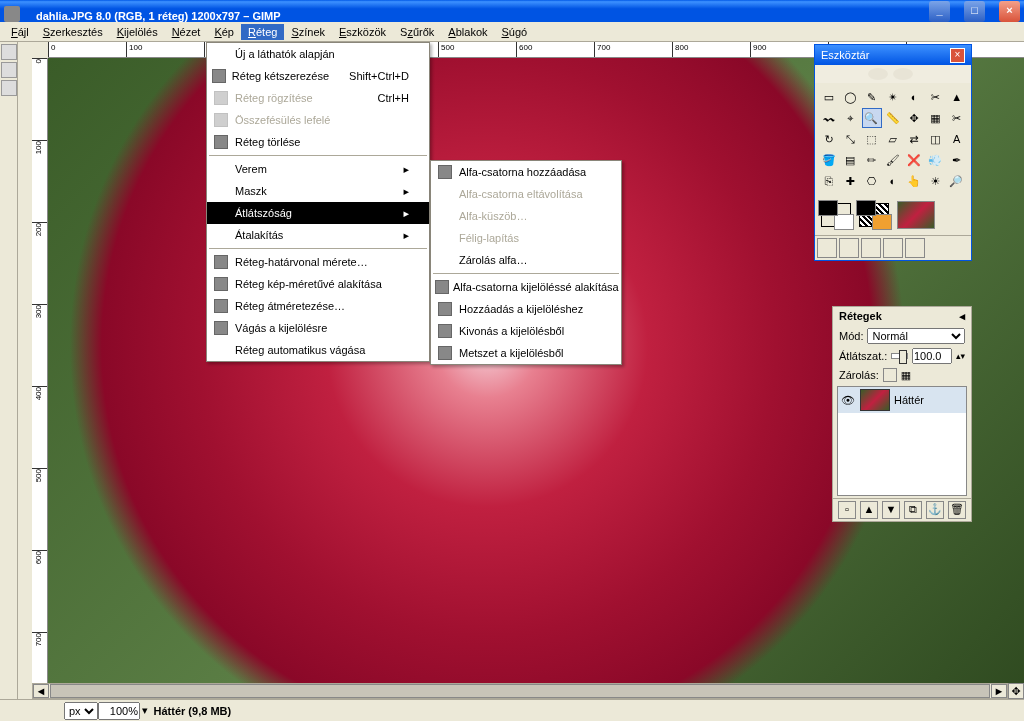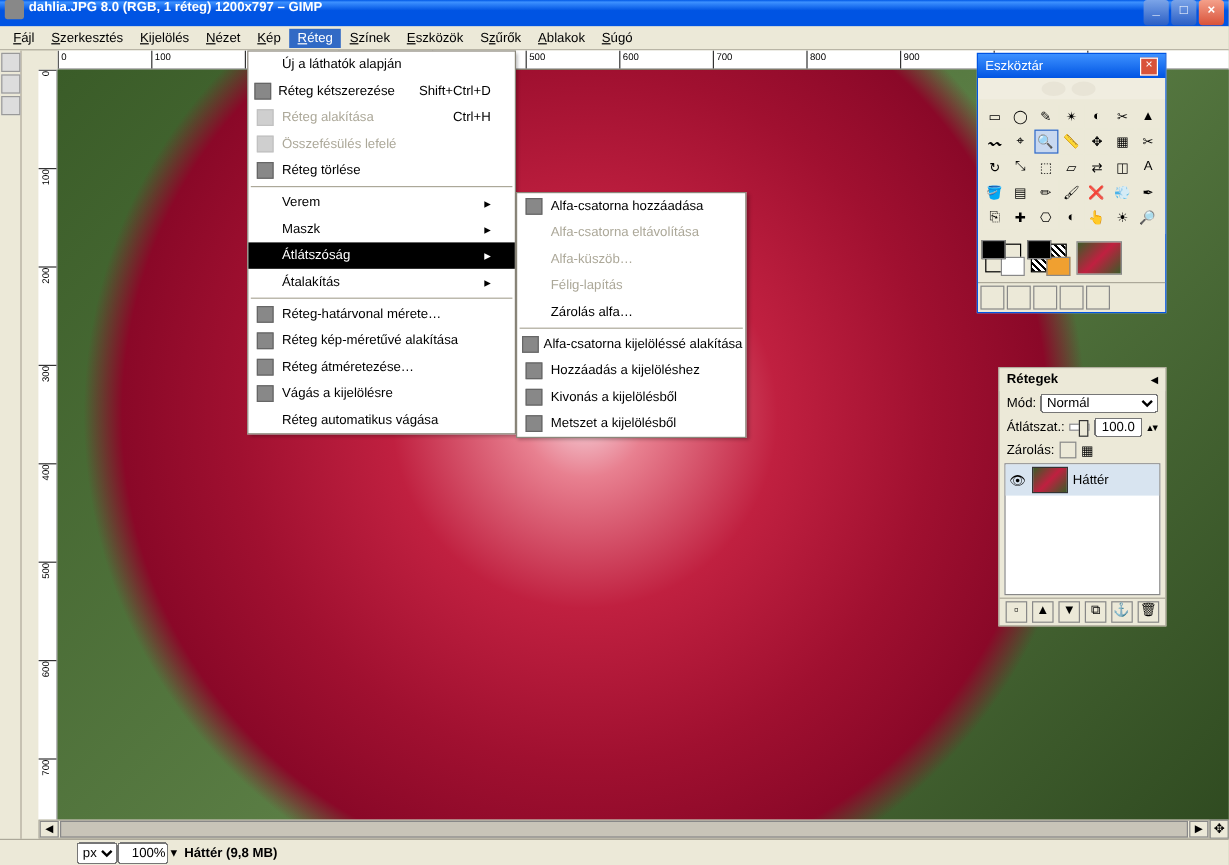--- a/index.html
+++ b/index.html
@@ -1,18 +1,18 @@
 <!DOCTYPE html>
 <html><head>
 <meta charset="utf-8">
 <style>
 * { margin: 0; padding: 0; box-sizing: border-box; font-family: Tahoma, sans-serif; font-size: 11px; }
 body { background: #ece9d8; overflow: hidden; width: 1024px; height: 721px; position: relative; }
 
-.titlebar { background: linear-gradient(to bottom, #0058e6, #3d91ff 8%, #0054e3 40%, #0054e3); height: 22px; color: white; display: flex; align-items: flex-start; padding: 0 4px; font-weight: bold; font-size: 13px; }
+.titlebar { background: linear-gradient(to bottom, #0058e6, #3d91ff 8%, #0054e3 40%, #0054e3); height: 22px; color: white; display: flex; align-items: flex-end; padding: 0 4px; font-weight: bold; font-size: 13px; gap: 12px; }
 .titlebar .icon { width: 16px; height: 16px; margin-right: 4px; background: #888; border-radius: 2px; }
 .titlebar .spacer { flex: 1; }
 .titlebar .btn { width: 21px; height: 21px; margin-left: 2px; border-radius: 3px; text-align: center; line-height: 19px; font-family: Arial; font-weight: bold; cursor: pointer; }
 .titlebar .btn.min { background: linear-gradient(#7ba4e8,#2b5fc5); }
 .titlebar .btn.max { background: linear-gradient(#7ba4e8,#2b5fc5); }
 .titlebar .btn.close { background: linear-gradient(#f4a08a,#d9533a); }
 
 .menubar { background: #ece9d8; height: 20px; display: flex; align-items: center; padding: 0 4px; border-bottom: 1px solid #aca899; }
 .menubar .mitem { padding: 2px 7px; cursor: pointer; }
 .menubar .mitem.active { background: #316ac5; color: white; }
@@ -65,21 +65,21 @@
 .toolbox .colorwell .swatch .bg { position: absolute; width: 20px; height: 16px; background: #fff; bottom: -4px; right: -4px; border: 1px solid #888; }
 .toolbox .thumb-img { width: 38px; height: 28px; background: linear-gradient(135deg, #3a5c28, #c02040, #3a5c28); border: 1px solid #888; }
 .toolbox .tbtabs { display: flex; padding: 2px; gap: 2px; border-top: 1px solid #aca899; }
 .toolbox .tbtabs .tbtab { width: 20px; height: 20px; background: #ece9d8; border: 1px solid #888; }
 
 .layers { position: absolute; right: 52px; top: 306px; width: 140px; background: #ece9d8; border: 1px solid #aca899; z-index: 50; }
 .layers .ltitle { background: #ece9d8; padding: 3px 6px; font-weight: bold; display: flex; }
 .layers .ltitle .larrow { margin-left: auto; }
 .layers .lrow { display: flex; align-items: center; padding: 2px 6px; gap: 4px; }
 .layers .lrow select { flex: 1; font-size: 11px; }
-.layers .lrow input[type=text] { width: 40px; text-align: center; font-size: 11px; }
+.layers .lrow input[type=text] { width: 40px; text-align: left; font-size: 11px; }
 .layers .lslider { flex: 1; height: 6px; background: #fff; border: 1px solid #888; position: relative; }
 .layers .lslider .lhandle { position: absolute; right: 0; top: -4px; width: 8px; height: 14px; background: #ece9d8; border: 1px solid #333; }
 .layers .llock { width: 14px; height: 14px; border: 1px solid #888; }
 .layers .llist { background: #fff; border: 1px solid #888; margin: 2px 4px; height: 110px; }
 .layers .llist .lay { display: flex; align-items: center; padding: 2px; background: #d8e4f0; }
 .layers .llist .lay .eye { width: 16px; text-align: center; }
 .layers .llist .lay .lthumb { width: 30px; height: 22px; background: linear-gradient(135deg, #3a5c28, #c02040, #3a5c28); border: 1px solid #333; margin: 0 4px; }
 .layers .lbtns { display: flex; padding: 2px 4px; gap: 2px; justify-content: space-around; border-top: 1px solid #aca899; }
 .layers .lbtns .lbtn { width: 18px; height: 18px; border: 1px solid #888; background: #ece9d8; text-align: center; line-height: 14px; cursor: pointer; }
 
@@ -210,21 +210,21 @@
       <div class="dicon">
         <div class="ic"></div>
       </div>
       <span class="dtext">Réteg kétszerezése</span>
       <span class="dshort">Shift+Ctrl+D</span>
     </div>
     <div class="drow disabled">
       <div class="dicon">
         <div class="ic"></div>
       </div>
-      <span class="dtext">Réteg alakítása</span>
+      <span class="dtext">Réteg rögzítése</span>
       <span class="dshort">Ctrl+H</span>
     </div>
     <div class="drow disabled">
       <div class="dicon">
         <div class="ic"></div>
       </div>
       <span class="dtext">Összefésülés lefelé</span>
     </div>
     <div class="drow">
       <div class="dicon">

